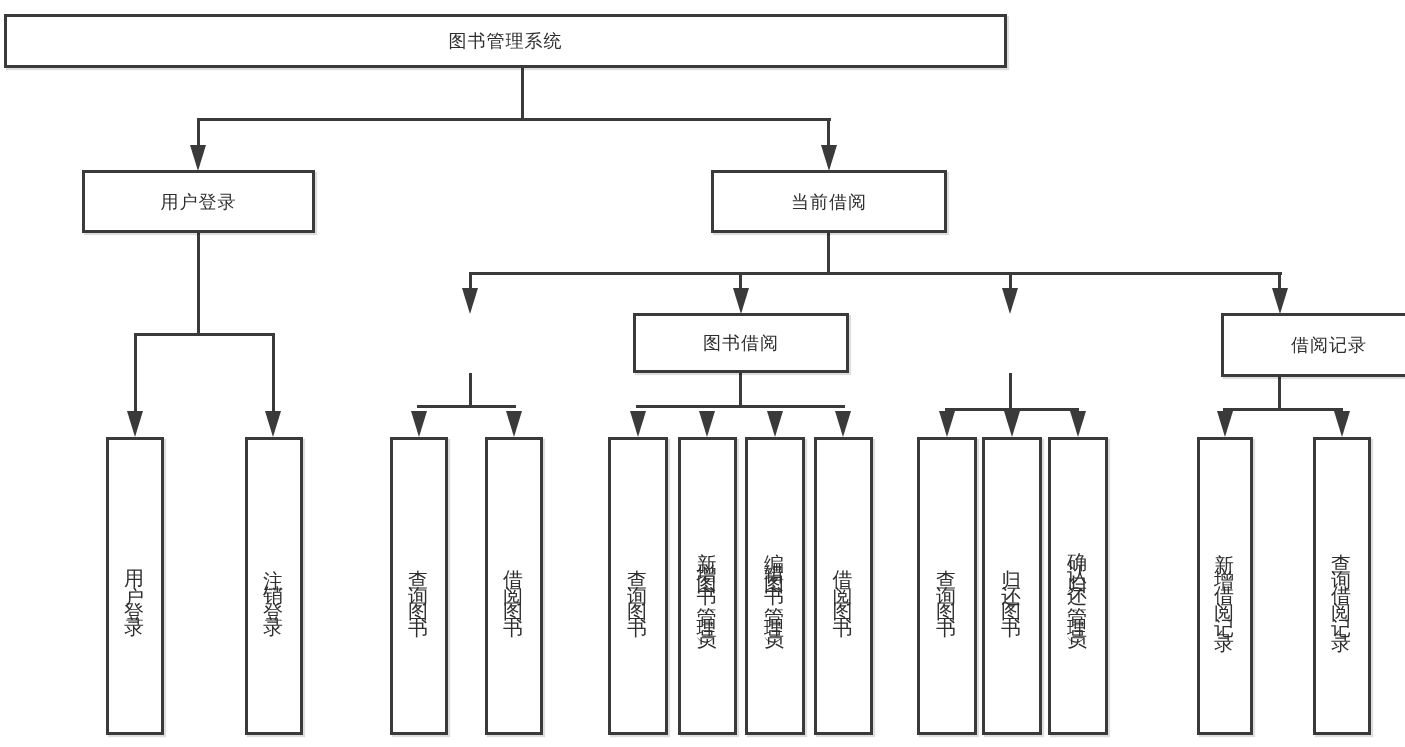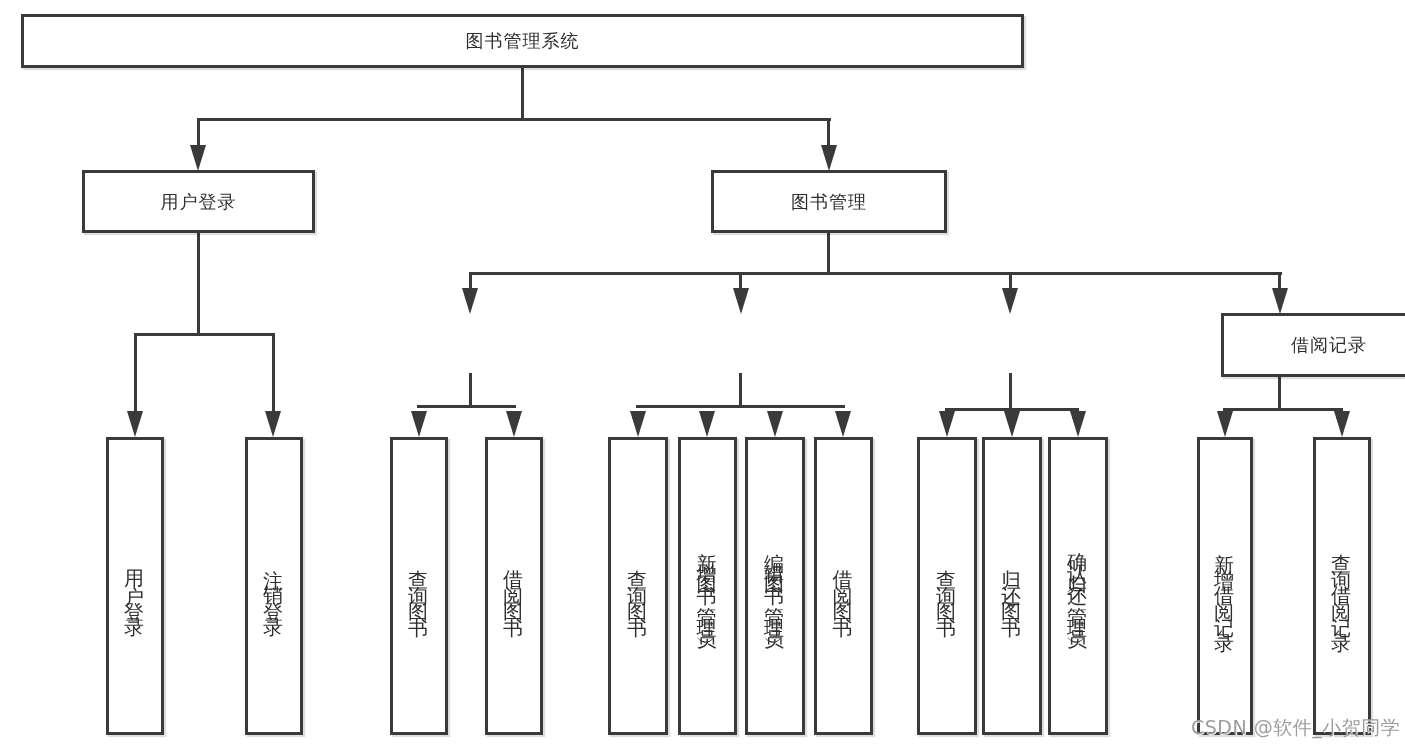--- a/index.html
+++ b/index.html
@@ -100,31 +100,34 @@
   <div class="lh" style="left:945px;top:408px;width:134px"></div>
   <div class="ar" style="left:939px;top:411px"></div>
   <div class="ar" style="left:1004px;top:411px"></div>
   <div class="ar" style="left:1070px;top:411px"></div>
 
   <div class="lv" style="left:1278px;top:373px;height:38px"></div>
   <div class="lh" style="left:1223px;top:408px;width:120px"></div>
   <div class="ar" style="left:1217px;top:411px"></div>
   <div class="ar" style="left:1334px;top:411px"></div>
 
-  <div class="box" style="left:21px;top:14px;width:1003px;height:54px">
+  <div class="box" style="left:4px;top:14px;width:1003px;height:54px">
     <span class="hlabel">图书管理系统</span>
   </div>
 
   <div class="box" style="left:82px;top:170px;width:233px;height:63px">
     <span class="hlabel">用户登录</span>
   </div>
   <div class="box" style="left:711px;top:170px;width:236px;height:63px">
-    <span class="hlabel">图书管理</span>
+    <span class="hlabel">当前借阅</span>
   </div>
 
+  <div class="box" style="left:633px;top:313px;width:216px;height:60px">
+    <span class="hlabel">图书借阅</span>
+  </div>
   <div class="box" style="left:1221px;top:313px;width:216px;height:64px">
     <span class="hlabel">借阅记录</span>
   </div>
 
   <div class="box" style="left:106px;top:437px;width:58px;height:298px">
     <span class="vtext ls16">用户登录</span>
   </div>
   <div class="box" style="left:245px;top:437px;width:58px;height:298px">
     <span class="vtext ls16">注销登录</span>
   </div>
@@ -159,15 +162,14 @@
     <span class="vtext ls11">确认归还（管理员）</span>
   </div>
 
   <div class="box" style="left:1197px;top:437px;width:56px;height:298px">
     <span class="vtext ls16">新增借阅记录</span>
   </div>
   <div class="box" style="left:1313px;top:437px;width:58px;height:298px">
     <span class="vtext ls16">查询借阅记录</span>
   </div>
 
-  <div class="watermark">CSDN @软件_小贺同学</div>
 
 </div>
 
 </body></html>

